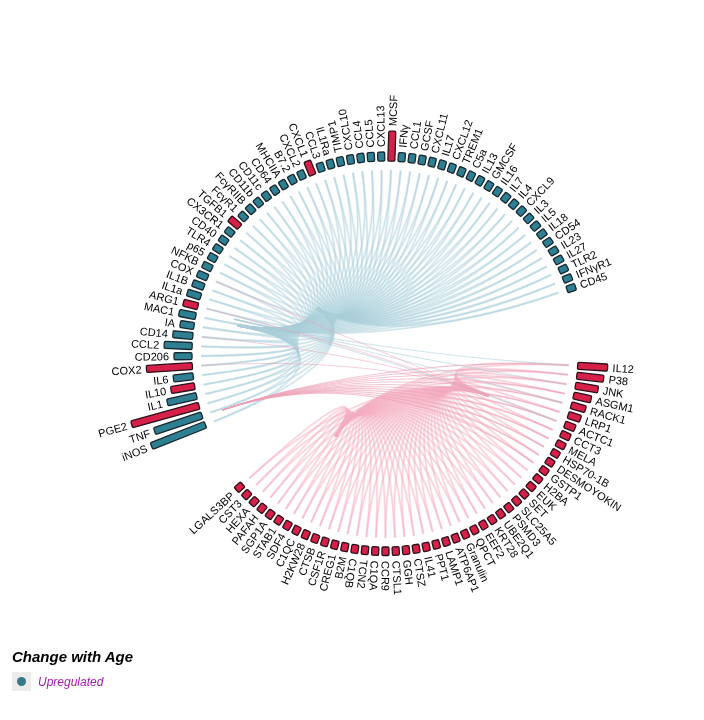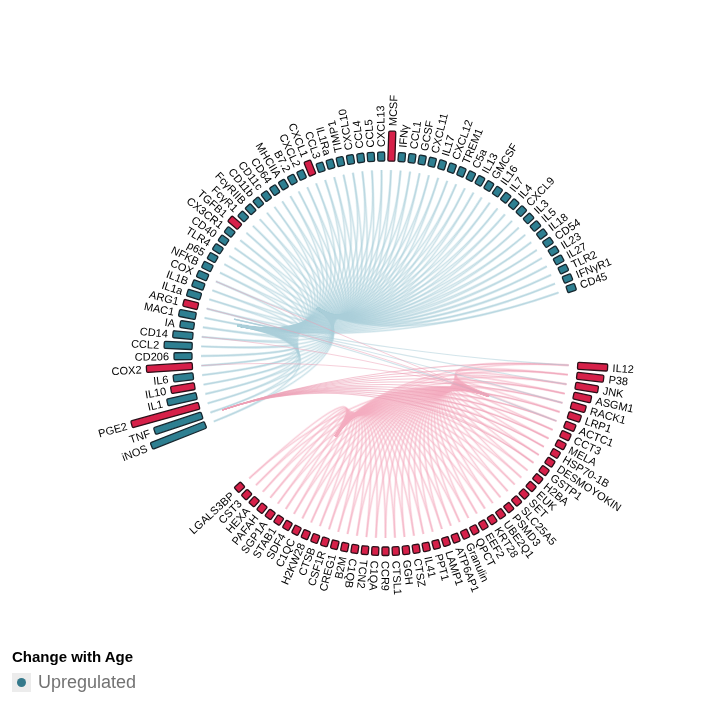--- a/index.html
+++ b/index.html
@@ -1,25 +1,25 @@
 <!DOCTYPE html>
 <html><head>
 <meta charset="utf-8">
 <style>
   html,body{margin:0;padding:0;background:#ffffff;}
   body{width:704px;height:720px;overflow:hidden;font-family:"Liberation Sans",sans-serif;}
   #figure{position:relative;width:704px;height:720px;}
   #chord-svg{position:absolute;left:0;top:0;}
   #chord-svg text{font-family:"Liberation Sans",sans-serif;font-size:11px;fill:#000;}
-  .legend{position:absolute;left:12px;top:648px;}
+  .legend{position:absolute;left:12px;top:648px;font-style:italic;}
   .legend-title{font-size:15px;font-weight:bold;color:#000;margin-bottom:7px;}
   .legend-item{display:flex;align-items:center;margin-bottom:3px;}
   .legend-key{width:19px;height:19px;background:#ececec;display:flex;align-items:center;justify-content:center;margin-right:7px;}
   .legend-dot{width:9px;height:9px;border-radius:50%;}
-  .legend-label{font-size:18px;color:#737373;}
+  .legend-label{font-size:12px;color:#a21caf;}
 </style>
 </head>
 <body>
 
 <div id="figure">
   <svg id="chord-svg" width="704" height="720" xmlns="http://www.w3.org/2000/svg">
       <path d="M237.8,325.4 C329.0,343.1 319.9,379.6 213.8,421.5" fill="none" stroke="#aacfda" stroke-width="2.4" stroke-opacity="0.28"></path>
       <path d="M237.8,325.4 C329.0,343.1 318.7,376.2 210.5,412.5" fill="none" stroke="#aacfda" stroke-width="2.4" stroke-opacity="0.28"></path>
       <path d="M237.8,325.4 C329.0,343.1 317.6,372.7 207.7,403.3" fill="none" stroke="#aacfda" stroke-width="2.4" stroke-opacity="0.28"></path>
       <path d="M237.8,325.4 C329.0,343.1 316.8,369.2 205.4,394.0" fill="none" stroke="#aacfda" stroke-width="2.4" stroke-opacity="0.28"></path>

